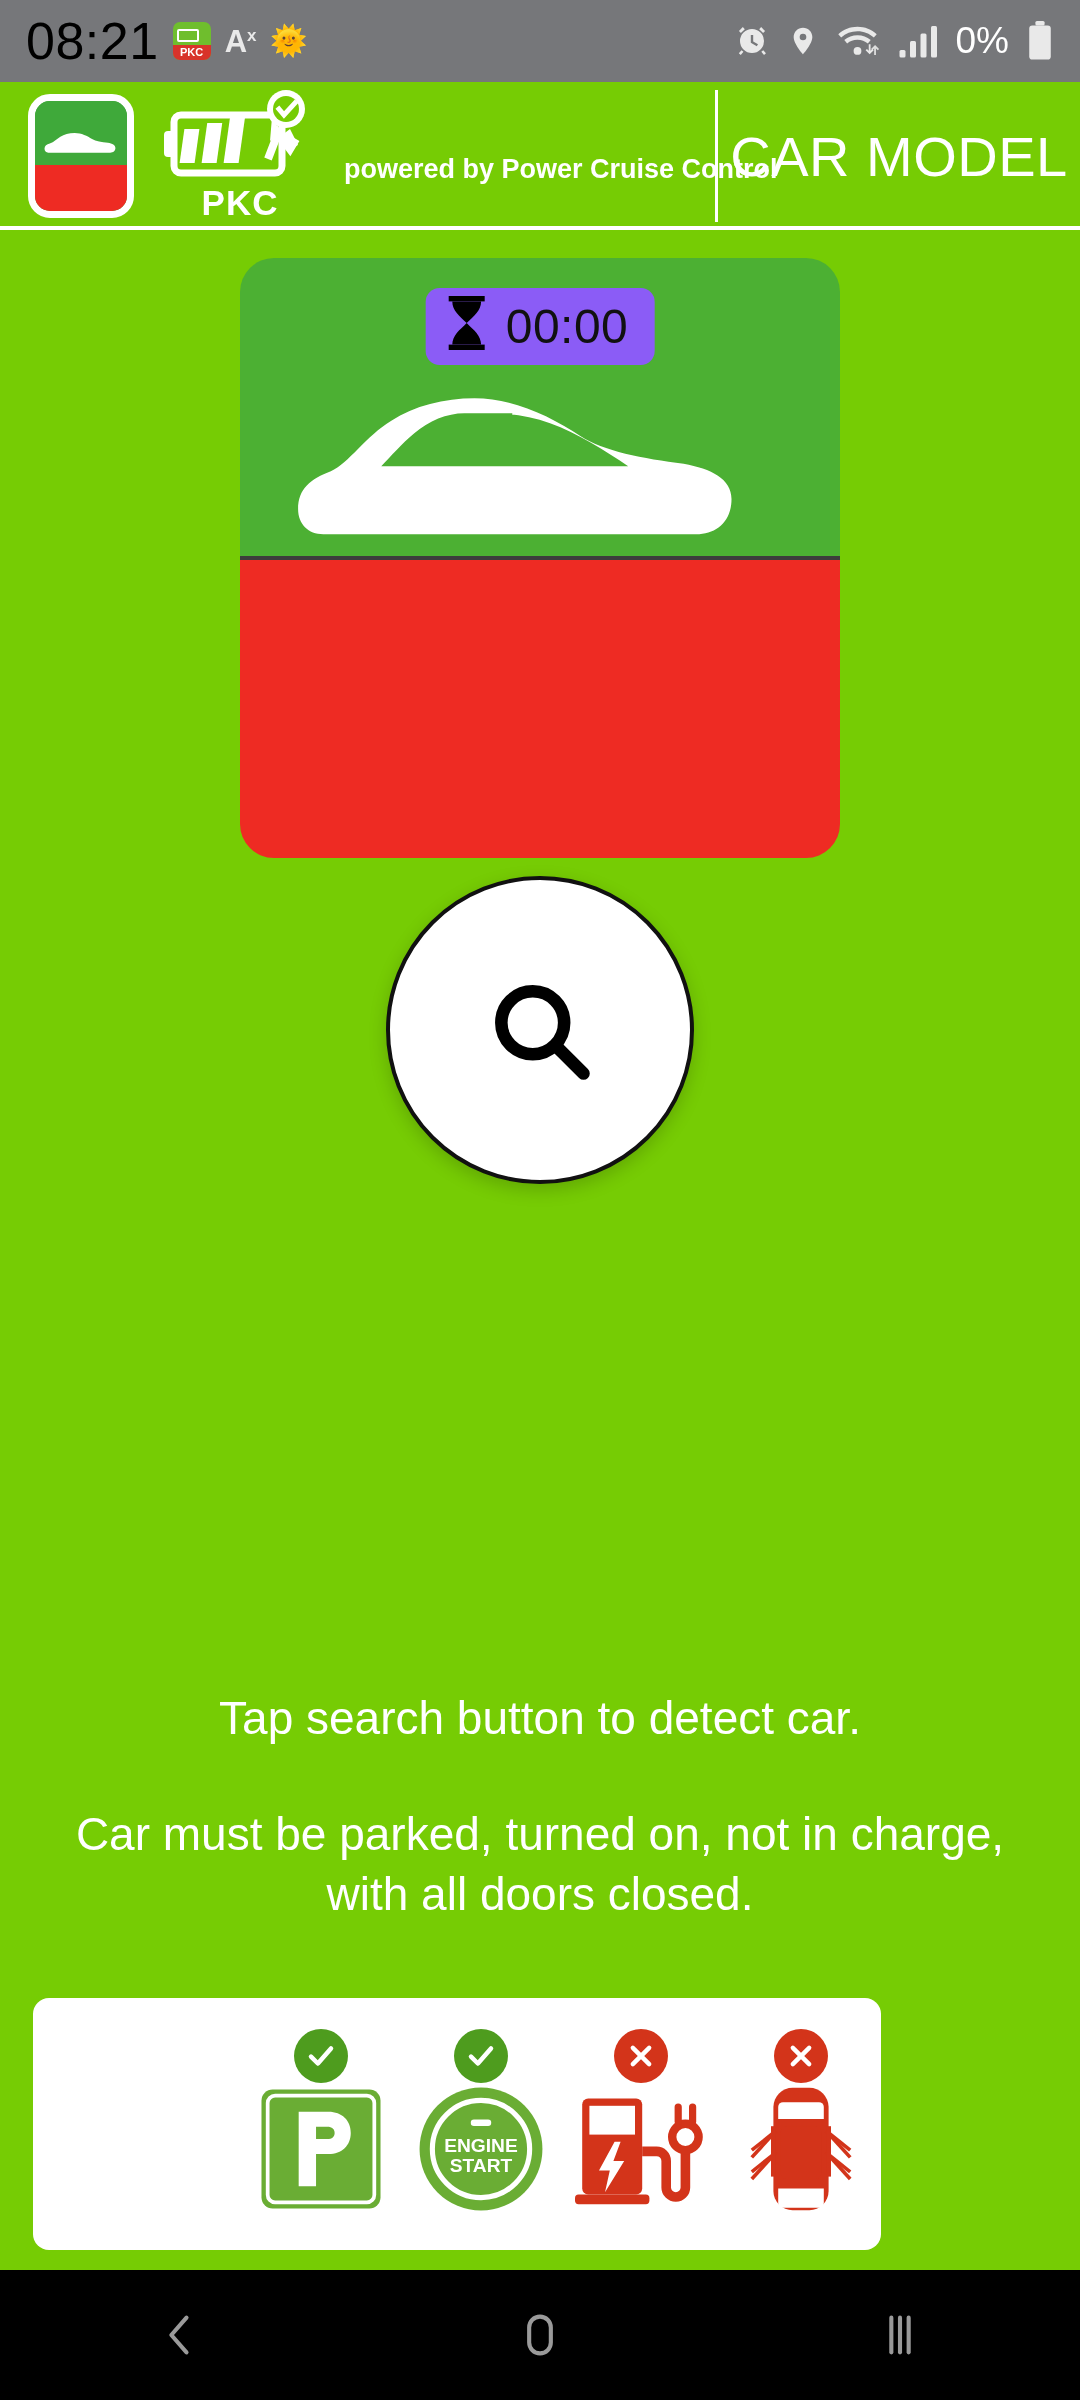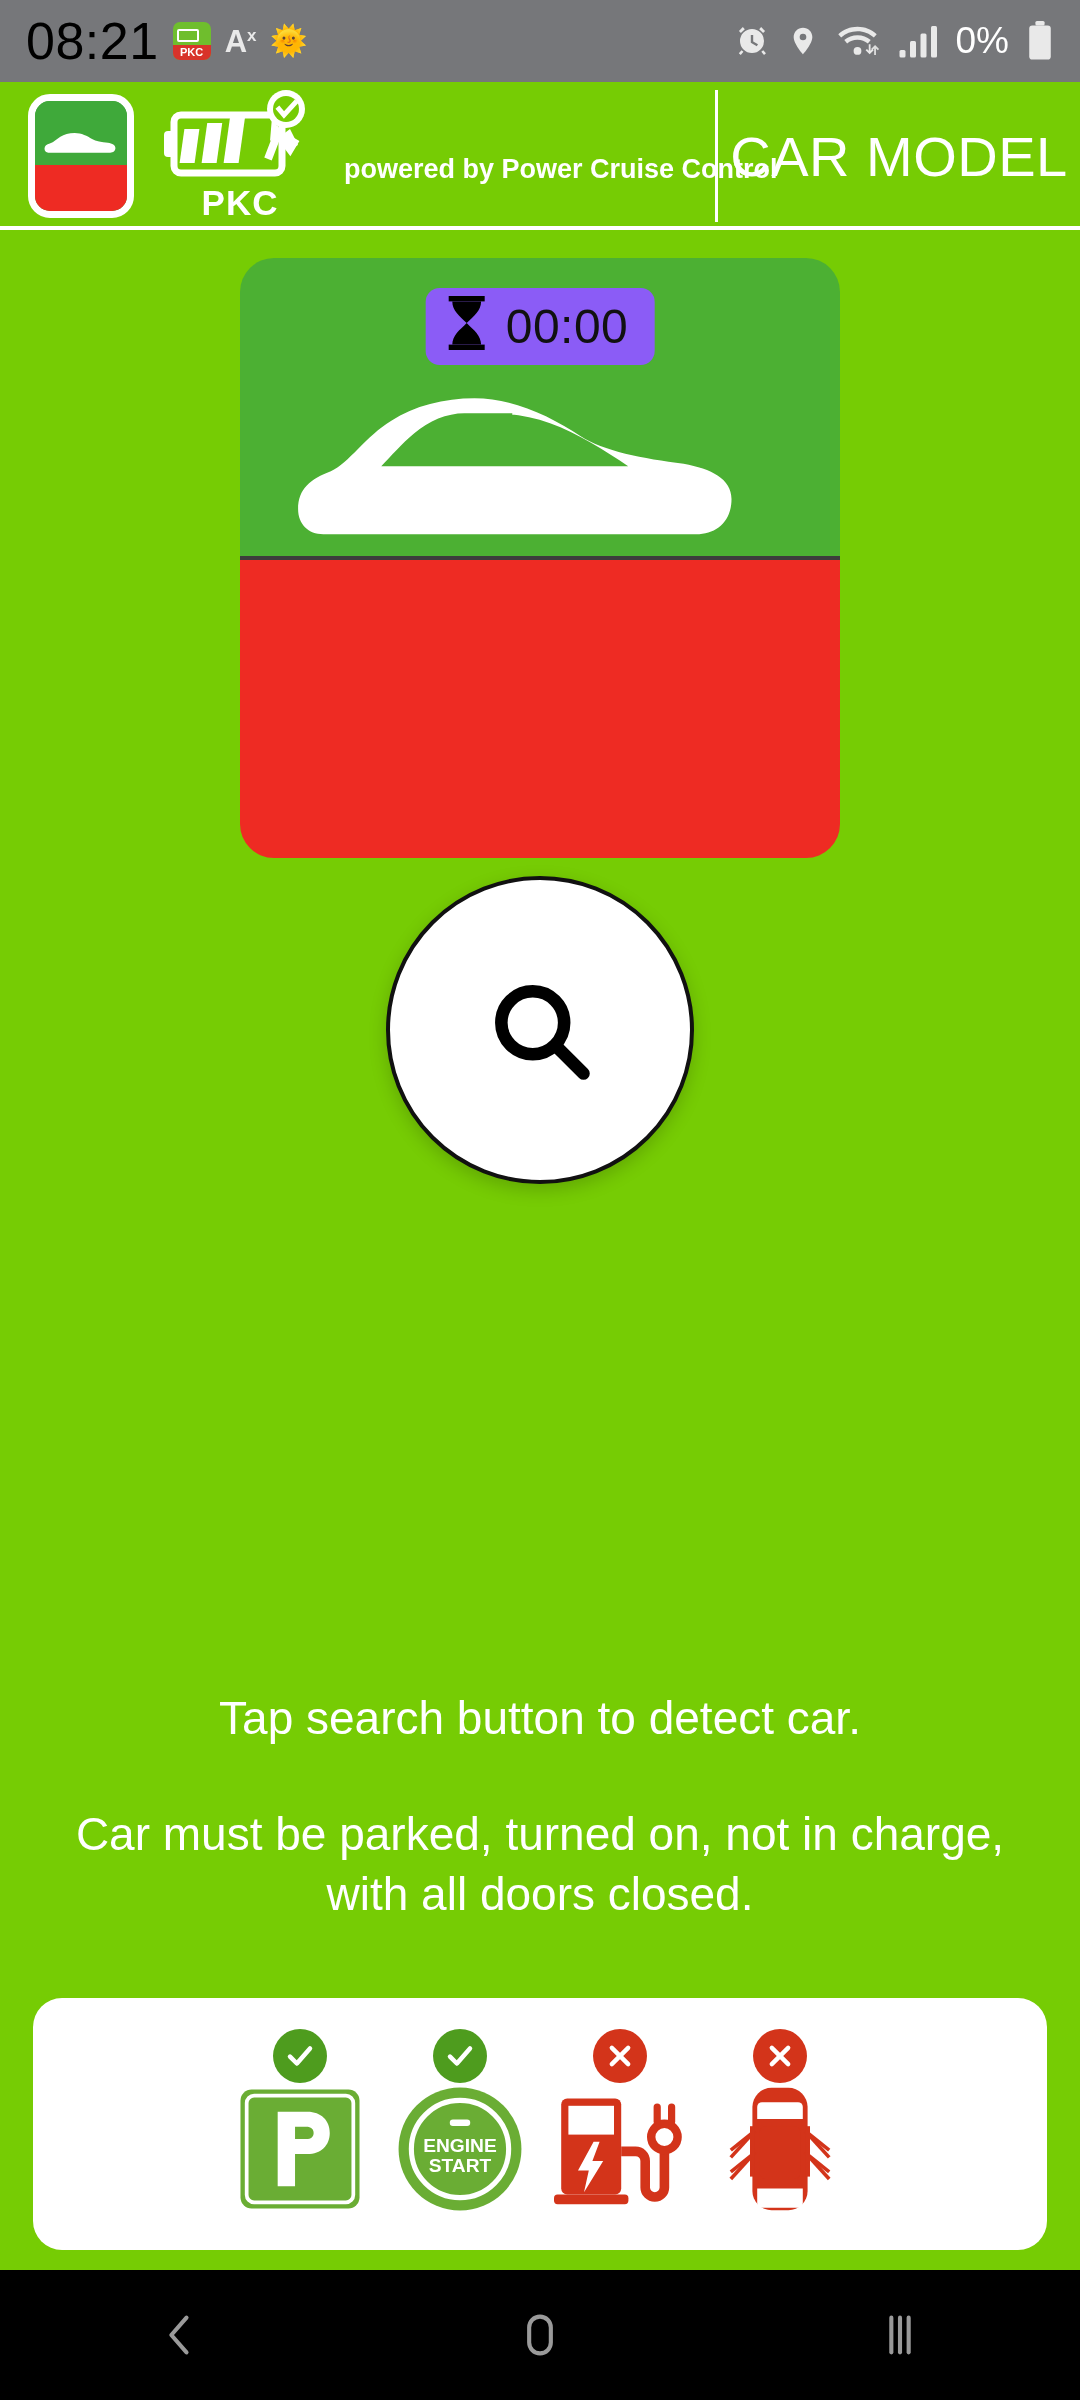--- a/index.html
+++ b/index.html
@@ -100,23 +100,23 @@
     box-shadow:0 6px 18px rgba(0,0,0,0.18);
   }
 
   
   .instructions { position:absolute; left:0; right:0; top:1460px; text-align:center; padding:0 64px; }
   .instr-1 { color:#ffffff; font-size:46px; line-height:1.25; }
   .instr-2 { color:#ffffff; font-size:46px; line-height:1.32; margin-top:56px; }
 
   
   .cond-panel {
-    position:absolute; left:33px; top:1768px; width:1014px; height:252px;
-    background:#ffffff; border-radius:29px;
-    display:flex; align-items:center; justify-content:center;
+    position:absolute; left:33px; top:1768px; width:848px; height:252px;
+    background:#ffffff; border-radius:16px;
+    display:flex; align-items:center; justify-content:flex-end;
   }
   .cond-item { position:relative; width:160px; height:190px; display:flex; align-items:flex-end; justify-content:center; }
   .cond-badge {
     position:absolute; top:0; left:50%; transform:translateX(-50%);
     width:54px; height:54px; border-radius:50%;
     display:flex; align-items:center; justify-content:center; z-index:3;
   }
   .cond-badge.ok { background:#4e9c1e; }
   .cond-badge.no { background:#d3341a; }
   .cond-graphic { width:152px; height:140px; display:flex; align-items:center; justify-content:center; }

